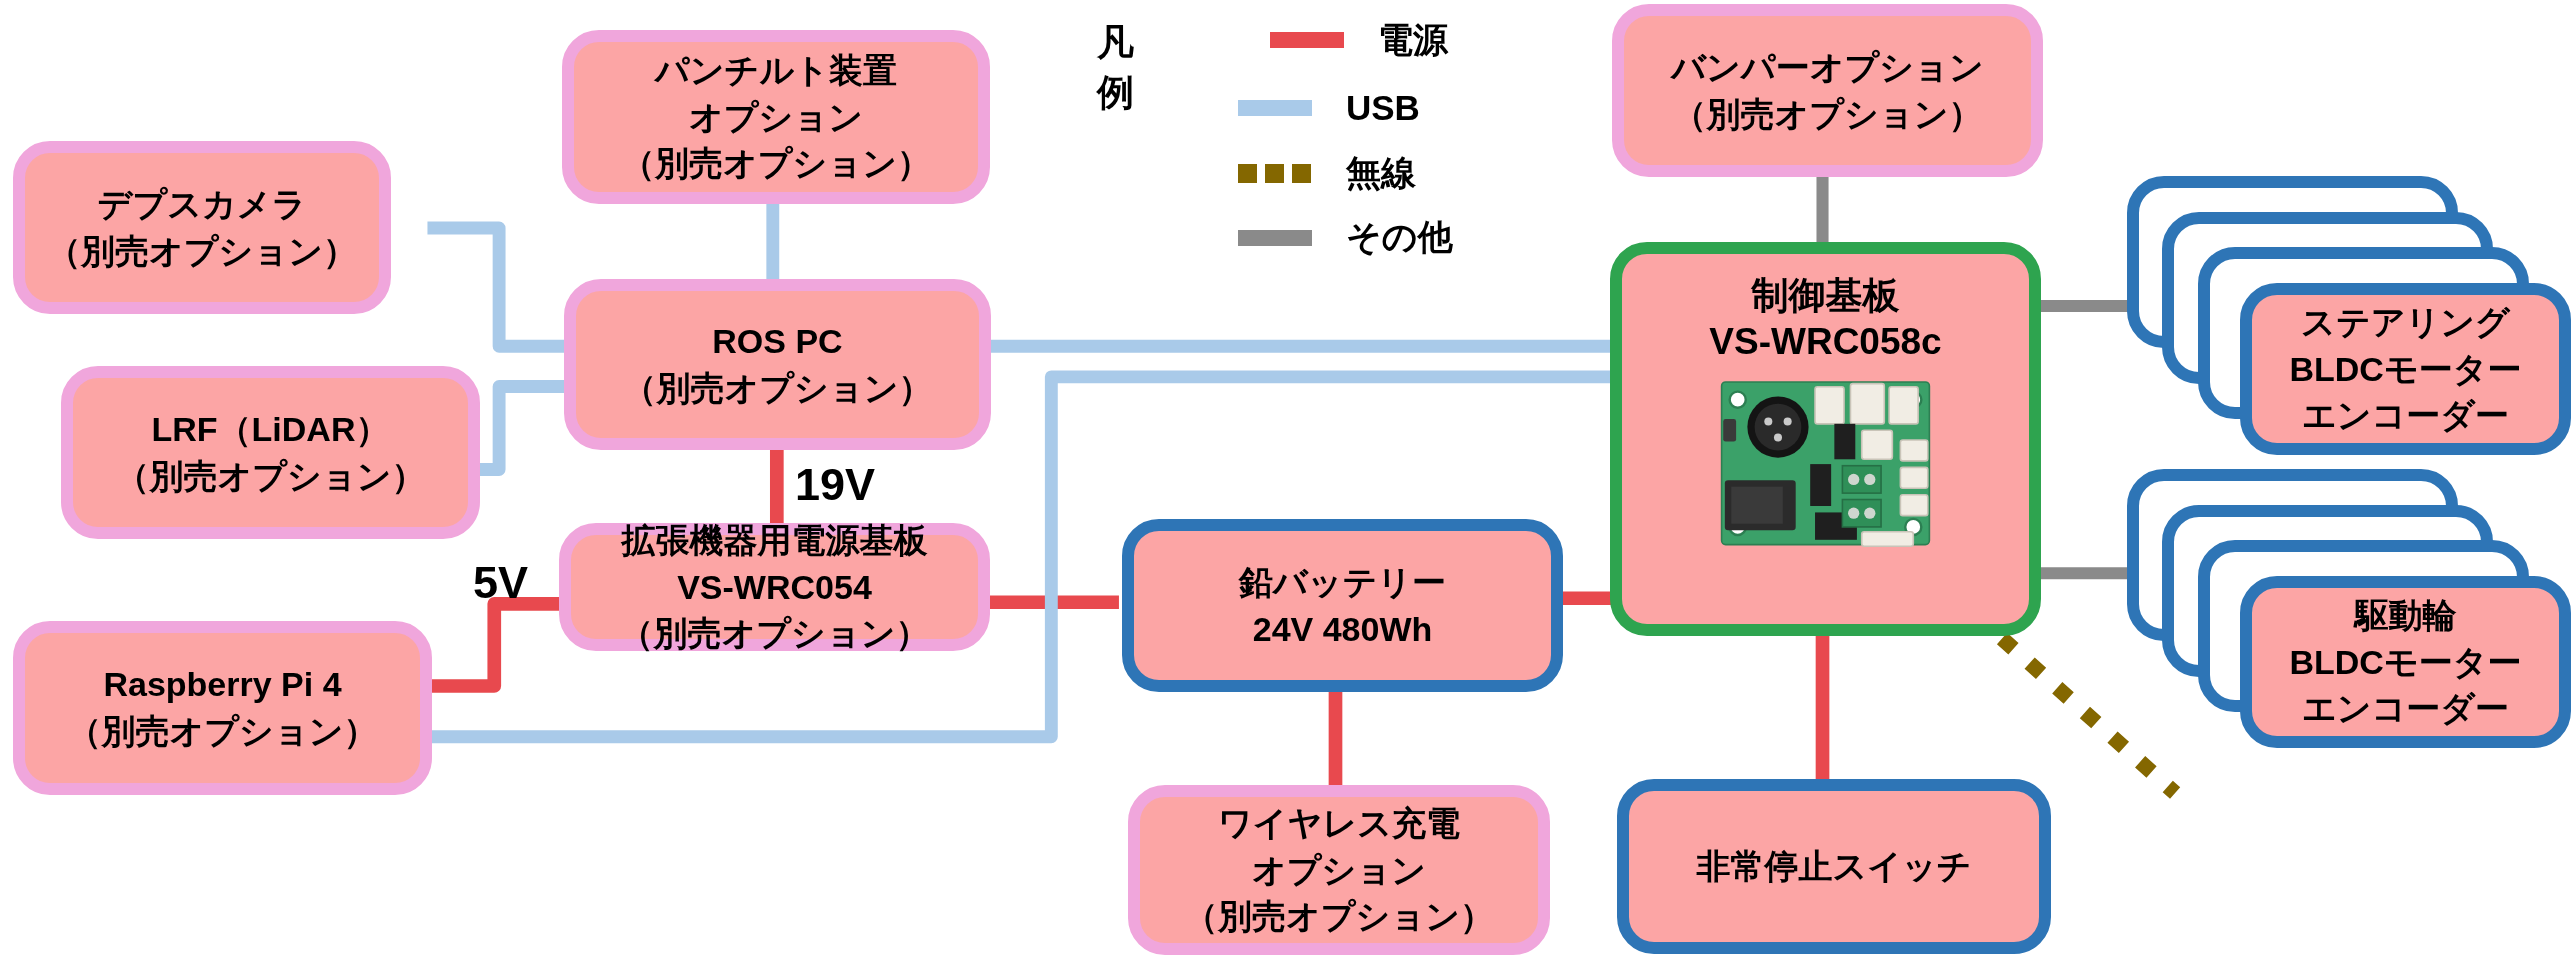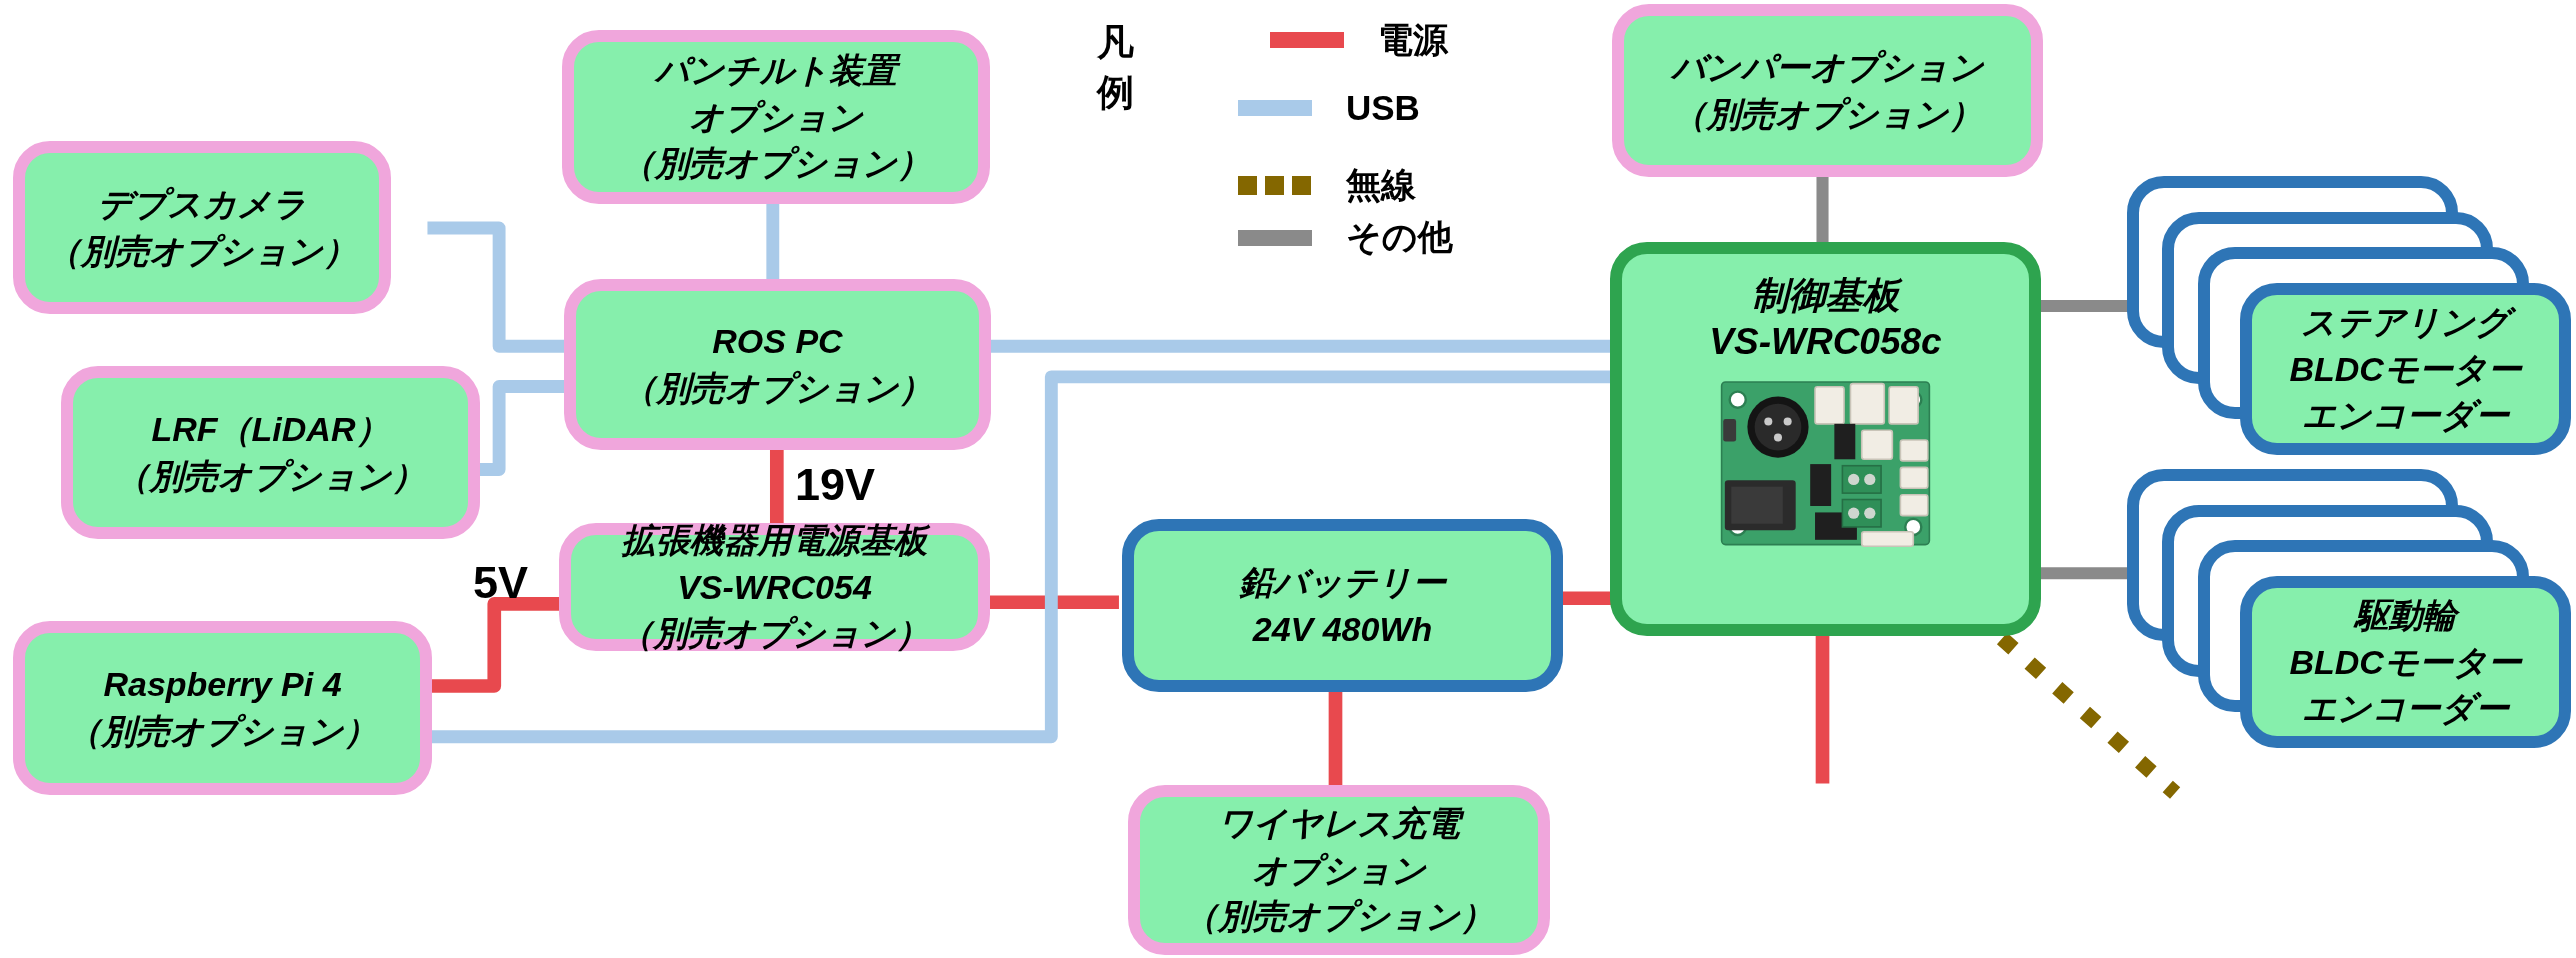--- a/index.html
+++ b/index.html
@@ -8,23 +8,23 @@
     --text:#000000;
   }
   html,body{margin:0;padding:0;background:#fff;}
   body{font-family:"Liberation Sans","DejaVu Sans",sans-serif;}
   #canvas{position:relative;width:2576px;height:959px;background:#fff;overflow:hidden;}
   #wires{position:absolute;left:0;top:0;width:2576px;height:959px;}
   .w-power{stroke:var(--power);stroke-width:17;fill:none;stroke-linejoin:round;}
   .w-usb{stroke:var(--usb);stroke-width:16;fill:none;stroke-linejoin:round;}
   .w-other{stroke:var(--other);stroke-width:15;fill:none;}
   .w-wireless{stroke:var(--wireless);stroke-width:19;fill:none;stroke-dasharray:19 27;}
-  .node{position:absolute;box-sizing:border-box;background:#86efac;border:12px solid var(--box_pink);
+  .node{position:absolute;box-sizing:border-box;background:#fca5a5;border:12px solid var(--box_pink);
         border-radius:37px;display:flex;align-items:center;justify-content:center;text-align:center;
-        font-weight:700;font-size:34px;line-height:1.38;color:var(--text);white-space:pre-line;z-index:2;font-style:italic;}
+        font-weight:700;font-size:34px;line-height:1.38;color:var(--text);white-space:pre-line;z-index:2;}
   .node.blue{border-color:var(--box_blue);margin-left:7px;}
   .node.green{border-color:var(--box_green);}
   .node.olive{border-color:var(--box_olive);}
   .stack-back{position:absolute;box-sizing:border-box;background:#fff;border:12px solid var(--box_blue);
         border-radius:37px;z-index:2;}
   .control-inner{position:absolute;left:0;top:0;width:100%;display:flex;flex-direction:column;
         align-items:center;padding-top:19px;}
   .control-title{font-weight:700;font-size:37px;line-height:1.25;text-align:center;white-space:pre-line;color:var(--text);}
   .pcb{margin-top:11.3px;}
   .volt-label{position:absolute;font-weight:700;font-size:45px;color:var(--text);z-index:3;}
@@ -80,20 +80,21 @@
 VS-WRC054
 （別売オプション）</div>
   <div class="node" style="left:1612px;top:4px;width:431px;height:173px;">バンパーオプション
 （別売オプション）</div>
   <div class="node" style="left:1128px;top:785px;width:422px;height:170px;">ワイヤレス充電
 オプション
 （別売オプション）</div>
 
   <div class="node blue" style="left:1115px;top:519px;width:441px;height:173px;">鉛バッテリー
 24V 480Wh</div>
+  <div class="node blue" style="left:1610px;top:779px;width:434px;height:175px;">非常停止スイッチ</div>
 
   <div class="stack-back" style="left:2127px;top:176px;width:331px;height:172px;"></div>
   <div class="stack-back" style="left:2162px;top:212px;width:331px;height:172px;"></div>
   <div class="stack-back" style="left:2198px;top:247px;width:331px;height:172px;"></div>
   <div class="node blue" style="left:2233px;top:283px;width:331px;height:172px;">ステアリング
 BLDCモーター
 エンコーダー</div>
 
   <div class="stack-back" style="left:2127px;top:469px;width:331px;height:172px;"></div>
   <div class="stack-back" style="left:2162px;top:505px;width:331px;height:172px;"></div>
@@ -148,21 +149,21 @@
   <div class="legend">
     <div class="legend-title">凡例</div>
     <div class="legend-row" style="top:22.5px;margin-left:32px;">
       <div class="legend-swatch sw-power"></div>
       <div class="legend-label">電源</div>
     </div>
     <div class="legend-row" style="top:90px;">
       <div class="legend-swatch sw-usb"></div>
       <div class="legend-label">USB</div>
     </div>
-    <div class="legend-row" style="top:156px;margin-top:12px;">
+    <div class="legend-row" style="top:156px;">
       <div class="legend-swatch sw-wireless"></div>
       <div class="legend-label">無線</div>
     </div>
     <div class="legend-row" style="top:220px;">
       <div class="legend-swatch sw-other"></div>
       <div class="legend-label">その他</div>
     </div>
   </div>
 
 </div>

